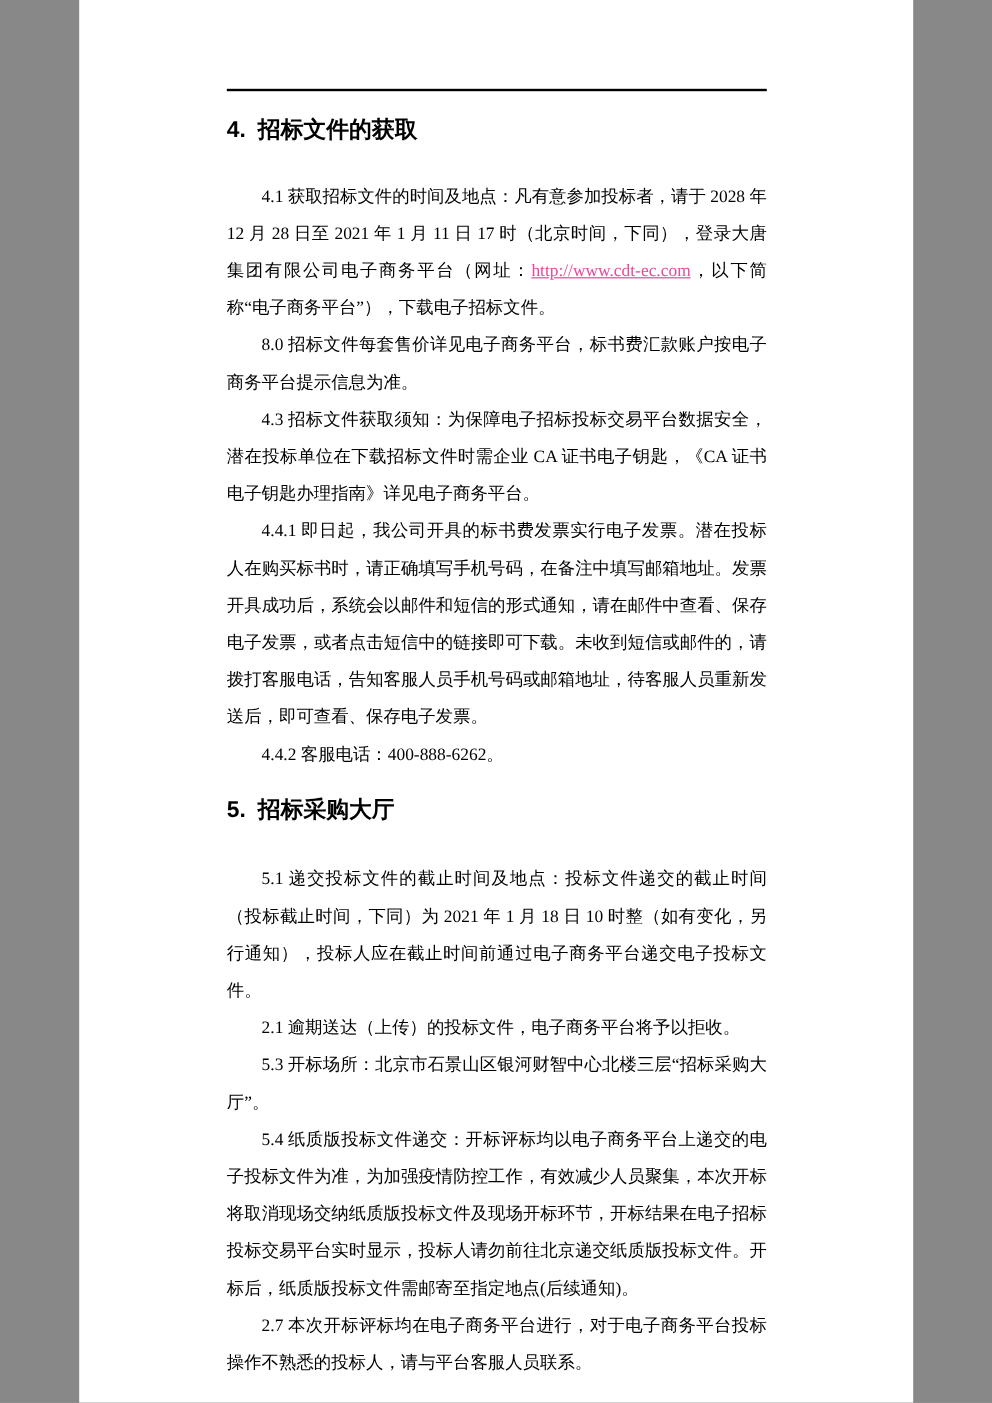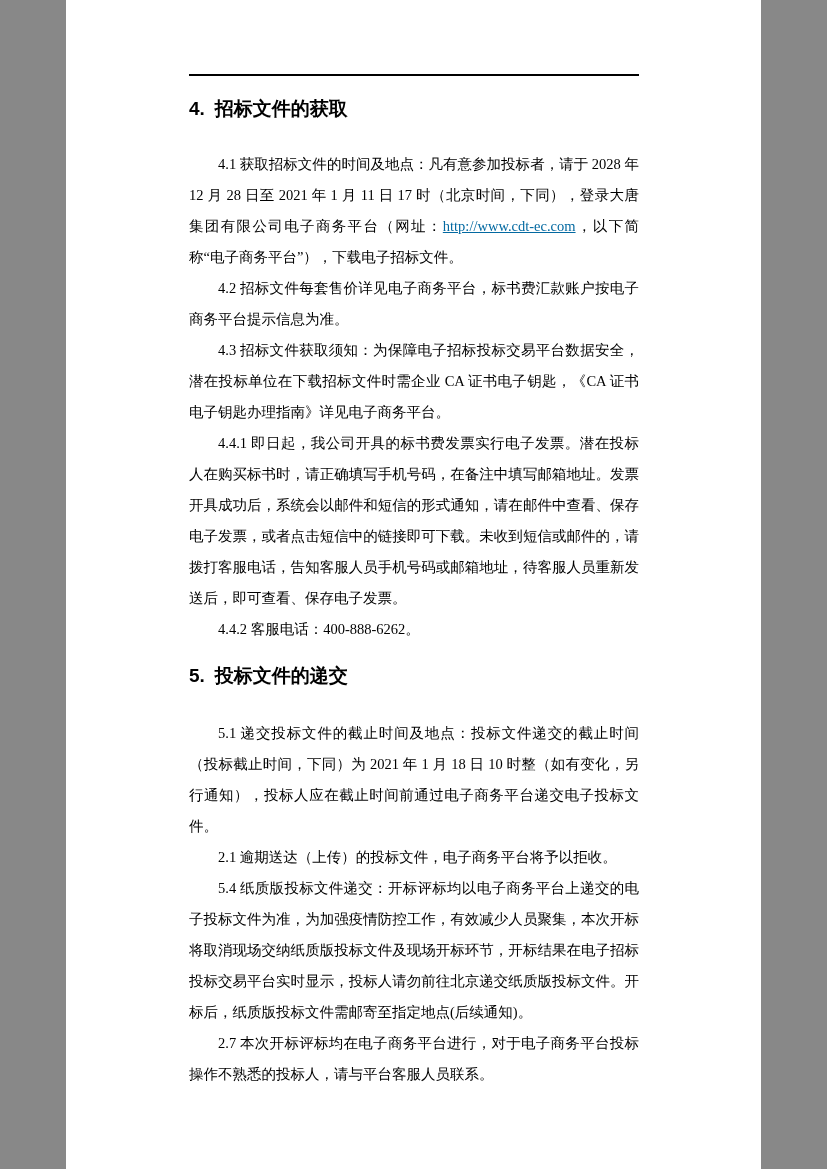--- a/index.html
+++ b/index.html
@@ -36,52 +36,53 @@
     margin: 0;
     font-size: 14.5px;
     line-height: 31px;
     text-align: justify;
     text-justify: inter-ideograph;
     text-indent: 29px;
     word-break: break-word;
   }
   .doc-link {
     text-decoration: underline;
-    color: #0369a1;
+    color: #ec4899;
   }
 </style>
 </head>
 <body>
 
 <div class="page">
 
   <hr class="header-rule">
 
   <h2 class="section-heading heading-4">
     <span class="sec-num">4.</span><span>招标文件的获取</span>
   </h2>
 
   <p class="body-para"><span>4.1 获取招标文件的时间及地点：凡有意参加投标者，请于 2028 年 12 月 28 日至 2021 年 1 月 11 日 17 时（北京时间，下同），登录大唐集团有限公司电子商务平台（网址：</span><span class="doc-link">http://www.cdt-ec.com</span><span>，以下简称“电子商务平台”），下载电子招标文件。</span></p>
 
-  <p class="body-para">4.2 招标文件每套售价详见电子商务平台，标书费汇款账户按电子商务平台提示信息为准。</p>
+  <p class="body-para">8.0 招标文件每套售价详见电子商务平台，标书费汇款账户按电子商务平台提示信息为准。</p>
 
   <p class="body-para">4.3 招标文件获取须知：为保障电子招标投标交易平台数据安全，潜在投标单位在下载招标文件时需企业 CA 证书电子钥匙，《CA 证书电子钥匙办理指南》详见电子商务平台。</p>
 
 
   <p class="body-para">4.4.1 即日起，我公司开具的标书费发票实行电子发票。潜在投标人在购买标书时，请正确填写手机号码，在备注中填写邮箱地址。发票开具成功后，系统会以邮件和短信的形式通知，请在邮件中查看、保存电子发票，或者点击短信中的链接即可下载。未收到短信或邮件的，请拨打客服电话，告知客服人员手机号码或邮箱地址，待客服人员重新发送后，即可查看、保存电子发票。</p>
 
   <p class="body-para">4.4.2 客服电话：400-888-6262。</p>
 
   <h2 class="section-heading heading-5">
-    <span class="sec-num">5.</span><span>投标文件的递交</span>
+    <span class="sec-num">5.</span><span>招标采购大厅</span>
   </h2>
 
   <p class="body-para">5.1 递交投标文件的截止时间及地点：投标文件递交的截止时间（投标截止时间，下同）为 2021 年 1 月 18 日 10 时整（如有变化，另行通知），投标人应在截止时间前通过电子商务平台递交电子投标文件。</p>
 
   <p class="body-para">2.1 逾期送达（上传）的投标文件，电子商务平台将予以拒收。</p>
 
+  <p class="body-para">5.3 开标场所：北京市石景山区银河财智中心北楼三层“招标采购大厅”。</p>
 
   <p class="body-para">5.4 纸质版投标文件递交：开标评标均以电子商务平台上递交的电子投标文件为准，为加强疫情防控工作，有效减少人员聚集，本次开标将取消现场交纳纸质版投标文件及现场开标环节，开标结果在电子招标投标交易平台实时显示，投标人请勿前往北京递交纸质版投标文件。开标后，纸质版投标文件需邮寄至指定地点(后续通知)。</p>
 
   <p class="body-para">2.7 本次开标评标均在电子商务平台进行，对于电子商务平台投标操作不熟悉的投标人，请与平台客服人员联系。</p>
 
 
 </div>
 
 </body></html>

